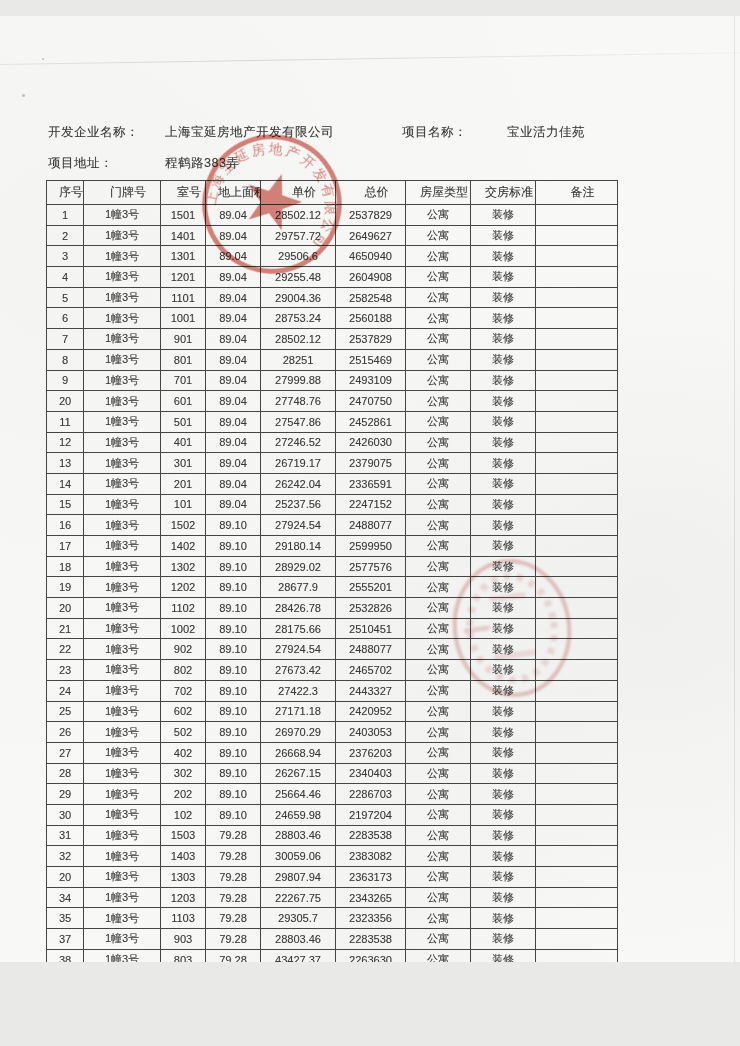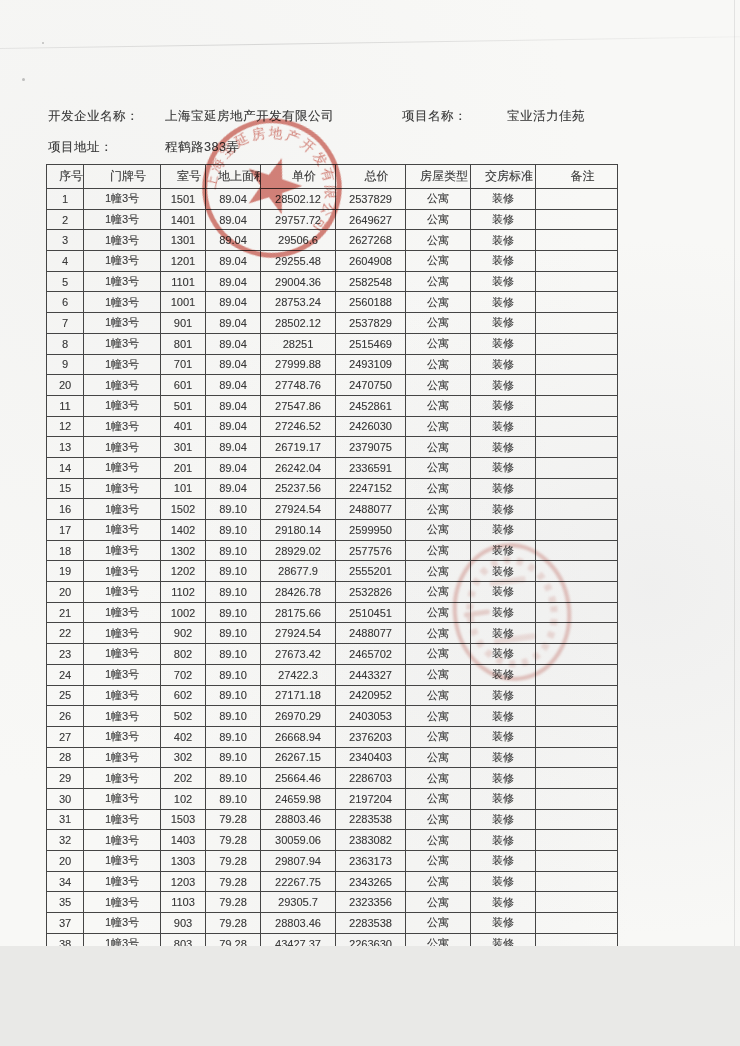--- a/index.html
+++ b/index.html
@@ -3,21 +3,21 @@
 <meta charset="utf-8">
 <style>
   html,body{margin:0;padding:0;}
   body{
     font-family:"Liberation Sans", sans-serif;
     background:#e9e9e7;
   }
   .page{
     position:relative;
     width:740px;height:946px;
-    margin:0 auto;
+    margin:16px auto;
     overflow:hidden;
     background:
       radial-gradient(ellipse at 88% 62%, rgba(205,205,210,0.20), transparent 42%),
       radial-gradient(ellipse at 10% 25%, rgba(225,225,225,0.18), transparent 55%),
       radial-gradient(ellipse at 50% 95%, rgba(215,215,215,0.15), transparent 50%),
       #f8f8f6;
     color:#3c3c3c;
   }
   
   .scan-streak{
@@ -139,21 +139,21 @@
           <td>公寓</td>
           <td>装修</td>
           <td></td>
         </tr>
         <tr>
           <td>3</td>
           <td>1幢3号</td>
           <td>1301</td>
           <td>89.04</td>
           <td>29506.6</td>
-          <td>2627268</td>
+          <td>4650940</td>
           <td>公寓</td>
           <td>装修</td>
           <td></td>
         </tr>
         <tr>
           <td>4</td>
           <td>1幢3号</td>
           <td>1201</td>
           <td>89.04</td>
           <td>29255.48</td>

